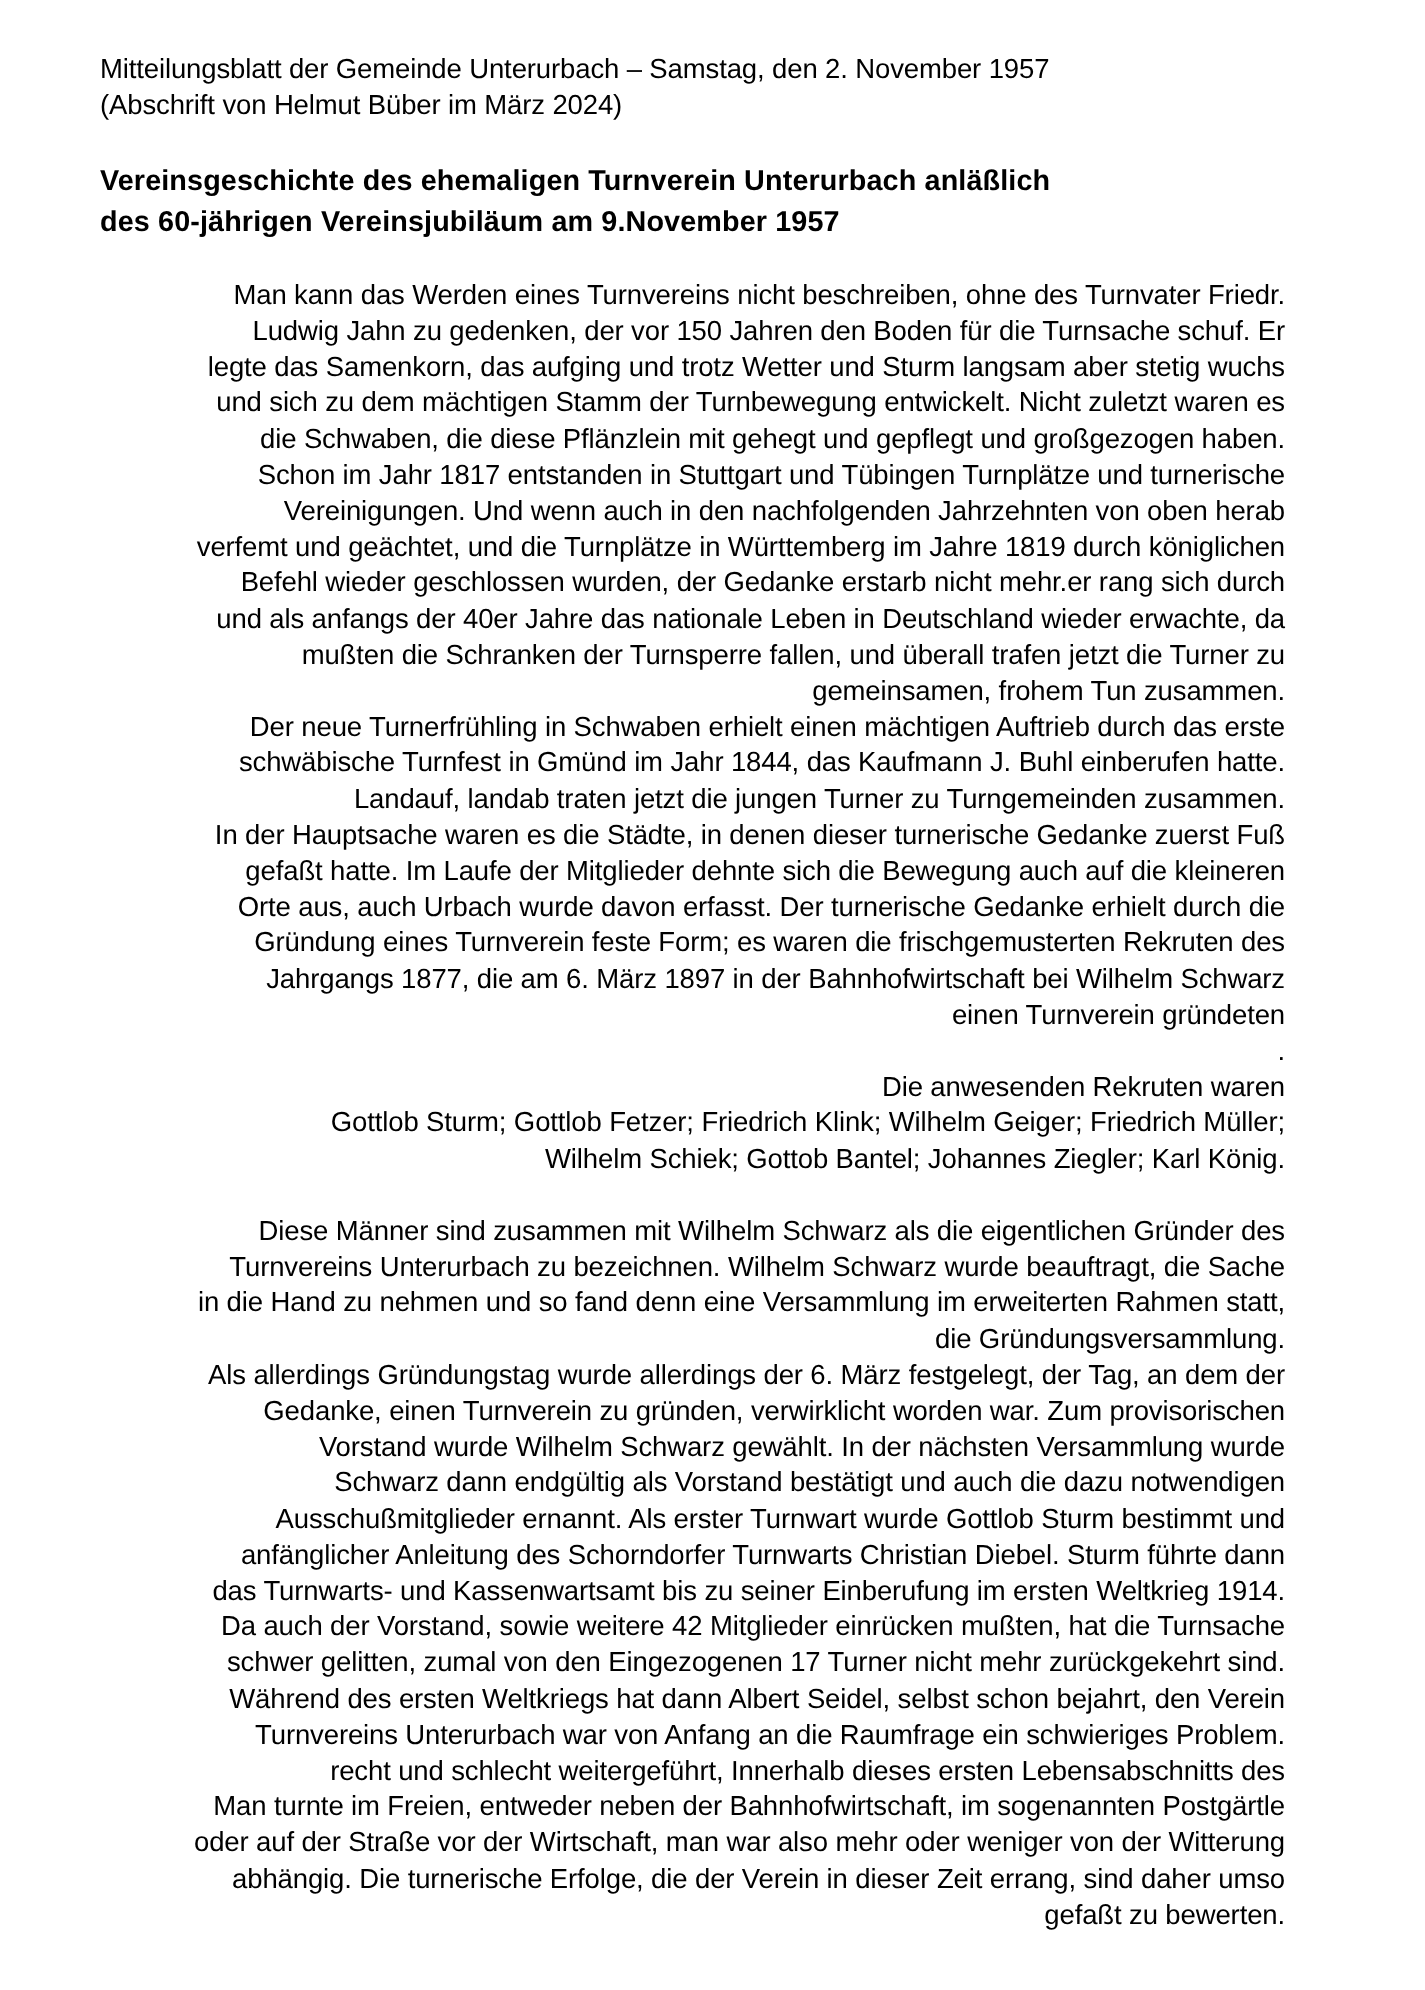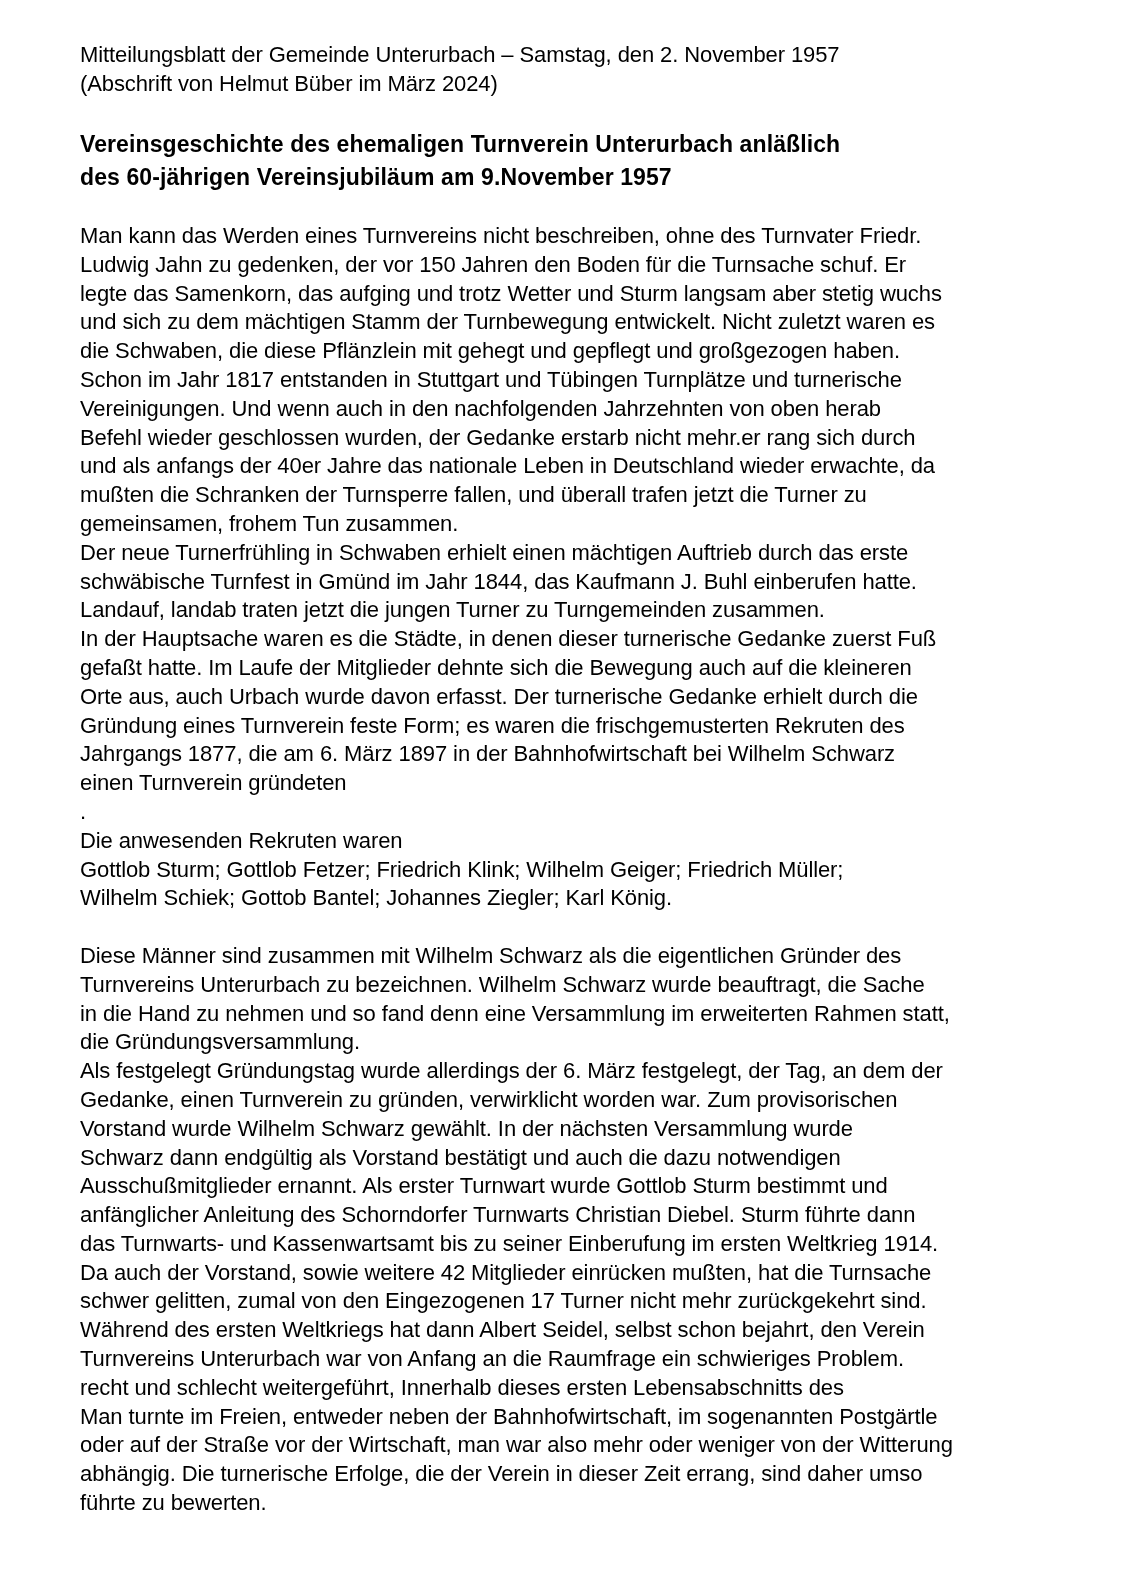--- a/index.html
+++ b/index.html
@@ -31,20 +31,21 @@
     font-size: 23px;
     line-height: 33px;
     font-weight: bold;
     letter-spacing: 0.1px;
   }
   .body-text {
     margin-top: 28px;
     font-size: 22px;
     line-height: 28.8px;
     letter-spacing: -0.1px;
+    text-align: right;
   }
   .line {
     white-space: pre;
   }
   .b {
     font-weight: normal;
   }
 </style>
 </head>
 <body>
@@ -59,20 +60,21 @@
       <div class="line">des 60-jährigen Vereinsjubiläum am 9.November 1957</div>
     </div>
   <div class="body-text">
       <div class="line">Man kann das Werden eines Turnvereins nicht beschreiben, ohne des Turnvater Friedr.</div>
       <div class="line">Ludwig Jahn zu gedenken, der vor 150 Jahren den Boden für die Turnsache schuf. Er</div>
       <div class="line">legte das Samenkorn, das aufging und trotz Wetter und Sturm langsam aber stetig wuchs</div>
       <div class="line">und sich zu dem mächtigen Stamm der Turnbewegung entwickelt. Nicht zuletzt waren es</div>
       <div class="line">die Schwaben, die diese Pflänzlein mit gehegt und gepflegt und großgezogen haben.</div>
       <div class="line">Schon im Jahr 1817 entstanden in Stuttgart und Tübingen Turnplätze und turnerische</div>
       <div class="line">Vereinigungen. Und wenn auch in den nachfolgenden Jahrzehnten von oben herab</div>
+      <div class="line">verfemt und geächtet, und die Turnplätze in Württemberg im Jahre 1819 durch königlichen</div>
       <div class="line">Befehl wieder geschlossen wurden, der Gedanke erstarb nicht mehr.er rang sich durch</div>
       <div class="line">und als anfangs der 40er Jahre das nationale Leben in Deutschland wieder erwachte, da</div>
       <div class="line">mußten die Schranken der Turnsperre fallen, und überall trafen jetzt die Turner zu</div>
       <div class="line">gemeinsamen, frohem Tun zusammen.</div>
       <div class="line">Der neue Turnerfrühling in Schwaben erhielt einen mächtigen Auftrieb durch das erste</div>
       <div class="line">schwäbische Turnfest in Gmünd im Jahr 1844, das Kaufmann J. Buhl einberufen hatte.</div>
       <div class="line">Landauf, landab traten jetzt die jungen Turner zu Turngemeinden zusammen.</div>
       <div class="line">In der Hauptsache waren es die Städte, in denen dieser turnerische Gedanke zuerst Fuß</div>
       <div class="line">gefaßt hatte. Im Laufe der Mitglieder dehnte sich die Bewegung auch auf die kleineren</div>
       <div class="line">Orte aus, auch Urbach wurde davon erfasst. Der turnerische Gedanke erhielt durch die</div>
@@ -81,30 +83,30 @@
       <div class="line"><span>einen Turnverein </span><span class="b">gründeten</span></div>
       <div class="line">.</div>
       <div class="line"><span>Die </span><span class="b">anwesenden</span><span> Rekruten waren</span></div>
       <div class="line">Gottlob Sturm; Gottlob Fetzer; Friedrich Klink; Wilhelm Geiger; Friedrich Müller;</div>
       <div class="line">Wilhelm Schiek; Gottob Bantel; Johannes Ziegler; Karl König.</div>
       <div class="line">&nbsp;</div>
       <div class="line"><span>Diese Männer sind zusammen mit Wilhelm Schwarz als die eigentlichen </span><span class="b">Gründer</span><span> des</span></div>
       <div class="line"><span class="b">Turnvereins Unterurbach</span><span> zu bezeichnen. Wilhelm Schwarz wurde beauftragt, die Sache</span></div>
       <div class="line">in die Hand zu nehmen und so fand denn eine Versammlung im erweiterten Rahmen statt,</div>
       <div class="line"><span>die </span><span class="b">Gründungsversammlung.</span></div>
-      <div class="line"><span>Als festgelegt </span><span class="b">Gründungstag</span><span> wurde allerdings der </span><span class="b">6. März</span><span> festgelegt, der Tag, an dem der</span></div>
+      <div class="line"><span>Als allerdings </span><span class="b">Gründungstag</span><span> wurde allerdings der </span><span class="b">6. März</span><span> festgelegt, der Tag, an dem der</span></div>
       <div class="line">Gedanke, einen Turnverein zu gründen, verwirklicht worden war. Zum provisorischen</div>
       <div class="line"><span class="b">Vorstand</span><span> wurde </span><span class="b">Wilhelm Schwarz</span><span> gewählt. In der nächsten Versammlung wurde</span></div>
       <div class="line">Schwarz dann endgültig als Vorstand bestätigt und auch die dazu notwendigen</div>
       <div class="line">Ausschußmitglieder ernannt. Als erster Turnwart wurde Gottlob Sturm bestimmt und</div>
       <div class="line">anfänglicher Anleitung des Schorndorfer Turnwarts Christian Diebel. Sturm führte dann</div>
       <div class="line">das Turnwarts- und Kassenwartsamt bis zu seiner Einberufung im ersten Weltkrieg 1914.</div>
       <div class="line">Da auch der Vorstand, sowie weitere 42 Mitglieder einrücken mußten, hat die Turnsache</div>
       <div class="line">schwer gelitten, zumal von den Eingezogenen 17 Turner nicht mehr zurückgekehrt sind.</div>
       <div class="line">Während des ersten Weltkriegs hat dann Albert Seidel, selbst schon bejahrt, den Verein</div>
       <div class="line">Turnvereins Unterurbach war von Anfang an die Raumfrage ein schwieriges Problem.</div>
       <div class="line">recht und schlecht weitergeführt, Innerhalb dieses ersten Lebensabschnitts des</div>
       <div class="line">Man turnte im Freien, entweder neben der Bahnhofwirtschaft, im sogenannten Postgärtle</div>
       <div class="line">oder auf der Straße vor der Wirtschaft, man war also mehr oder weniger von der Witterung</div>
       <div class="line">abhängig. Die turnerische Erfolge, die der Verein in dieser Zeit errang, sind daher umso</div>
-      <div class="line">führte zu bewerten.</div>
+      <div class="line">gefaßt zu bewerten.</div>
     </div>
 </div>
 
 </body></html>

